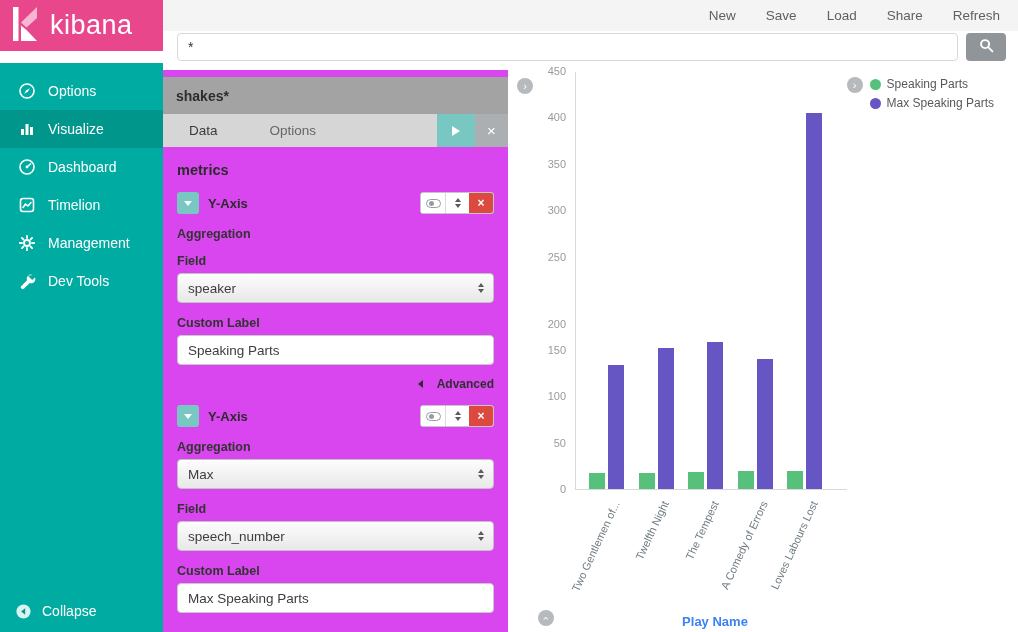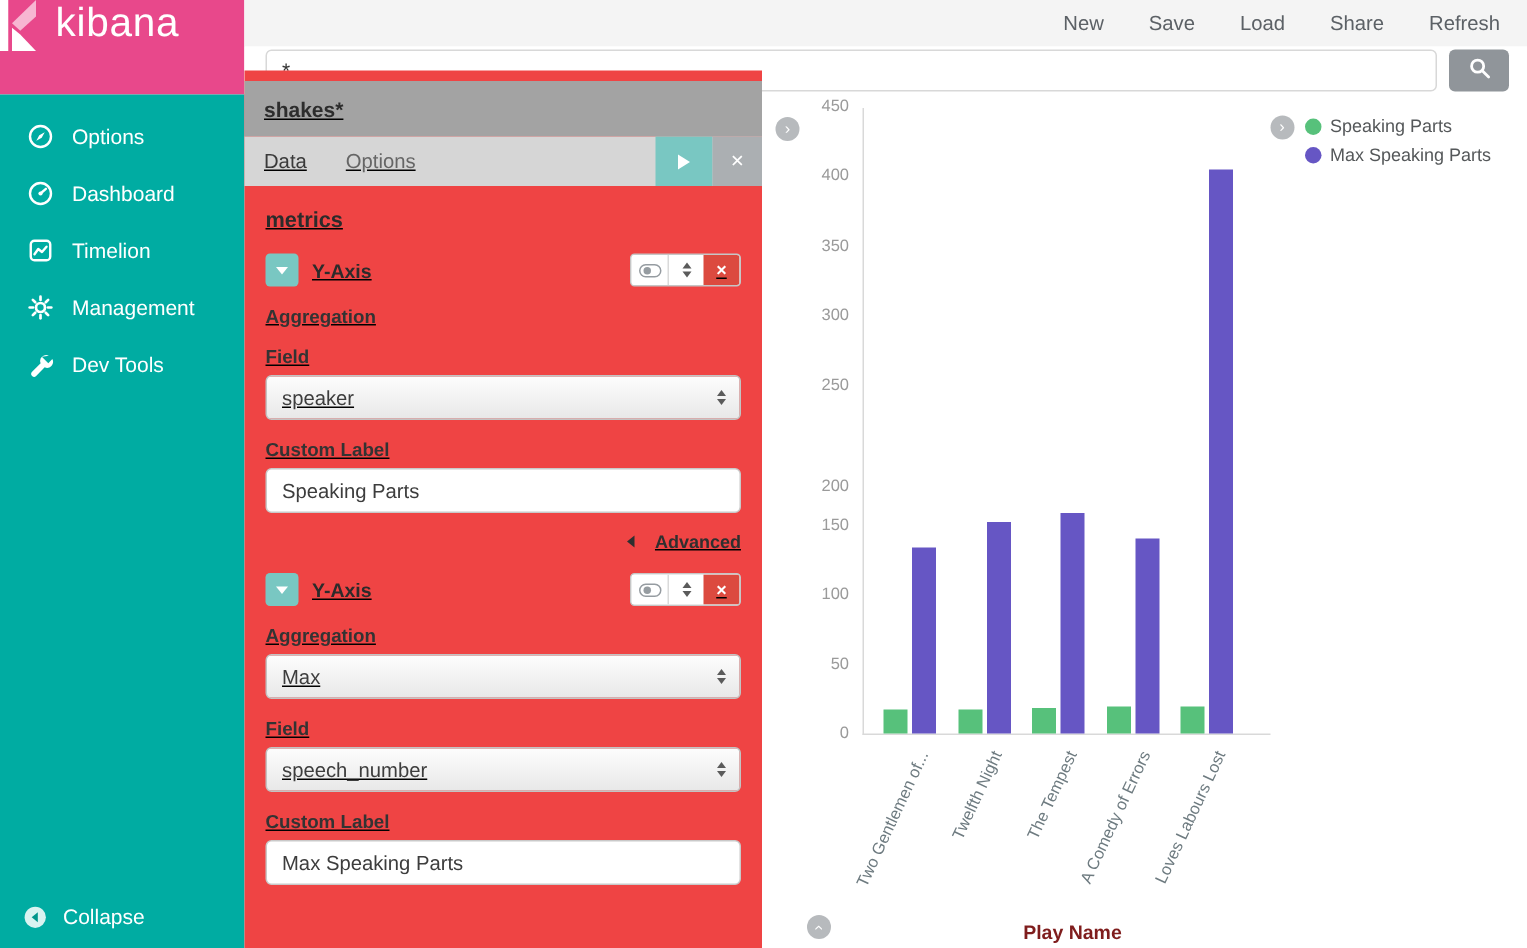--- a/index.html
+++ b/index.html
@@ -1,22 +1,22 @@
 <!DOCTYPE html>
 <html><head>
 <meta charset="utf-8">
 <style>
   * { margin:0; padding:0; box-sizing:border-box; }
   html,body { width:1018px; height:632px; }
   body { font-family:"Liberation Sans","DejaVu Sans",sans-serif; background:#fff; overflow:hidden; }
   .app { position:relative; width:1018px; height:632px; background:#fff; }
 
   
-  .logo { position:absolute; left:0; top:0; width:163px; height:63px; background:#e8488b;
-          display:flex; gap:9px; cursor:pointer; }
+  .logo { position:absolute; left:0; top:0; width:163px; height:51px; background:#e8488b;
+          display:flex; align-items:center; gap:9px; padding-left:13px; cursor:pointer; }
   .logo-text { color:#fff; font-size:27px; font-weight:400; letter-spacing:.5px; }
   .topbar { position:absolute; left:163px; top:0; right:0; height:63px; background:#fff; }
   .topnav-strip { position:absolute; left:0; top:0; right:0; height:31px; background:#f4f4f4;
           display:flex; align-items:center; justify-content:flex-end; gap:30px; padding-right:18px; }
   .topnav-strip a { color:#5c6166; font-size:13.5px; cursor:pointer; text-decoration:none; }
   .searchrow { position:absolute; left:0; top:31px; right:0; height:32px; background:#fff;
           display:flex; align-items:center; gap:8px; padding:0 12px 0 14px; }
   .query { flex:1; height:28px; border:1px solid #d8d8d8; border-radius:4px; padding:0 10px;
           font-size:14px; color:#333; font-family:inherit; outline:none; }
   .search-btn { width:40px; height:28px; background:#90959a; border:none; border-radius:4px;
@@ -26,25 +26,25 @@
   .sidebar { position:absolute; left:0; top:63px; width:163px; bottom:0; background:#00aca2; }
   .side-list { padding-top:9px; }
   .side-item { display:flex; align-items:center; gap:12px; height:38px; padding-left:18px;
           color:#fff; font-size:14px; cursor:pointer; }
   .side-item.active { background:#00968c; }
   .side-icon { width:18px; height:18px; display:flex; align-items:center; justify-content:center; }
   .collapse-item { position:absolute; left:0; right:0; bottom:0; height:42px; display:flex;
           align-items:center; gap:10px; padding-left:14px; color:#fff; font-size:14px; cursor:pointer; }
 
   
-  .editor { position:absolute; left:163px; top:47px; width:345px; bottom:0; background:#ef4444; padding-top:7px;text-decoration:underline; }
+  .editor { position:absolute; left:163px; top:70px; width:345px; bottom:0; background:#d946ef; padding-top:7px; }
   .index-header { height:37px; background:#a3a3a3; color:#2d2d2d; font-weight:bold; font-size:14px;
           display:flex; align-items:center; padding-left:13px; }
   .tabbar { height:33px; background:#d6d6d6; display:flex; align-items:center; position:relative; }
-  .tab { padding:0 13px; height:100%; display:flex; align-items:center; font-size:13.5px; color:#666; cursor:pointer; }
+  .tab { padding:0 26px; height:100%; display:flex; align-items:center; font-size:13.5px; color:#666; cursor:pointer; }
   .tab.active { color:#3a3a3a; }
   .tab-actions { position:absolute; right:0; top:0; height:33px; display:flex; }
   .btn-apply { width:38px; height:33px; background:#79c7c2; border:none; cursor:pointer;
           display:flex; align-items:center; justify-content:center; }
   .btn-discard { width:33px; height:33px; background:#abafb2; border:none; cursor:pointer;
           color:#fff; font-size:15px; display:flex; align-items:center; justify-content:center; }
   .form { padding:10px 14px 0 14px; }
   .metrics-heading { font-size:14.5px; font-weight:bold; color:#2b2b2b; margin:5px 0 0; }
   .agg-header { display:flex; align-items:center; margin-top:14px; }
   .agg-toggle { width:22px; height:22px; background:#79c7c2; border:none; border-radius:3px;
@@ -89,21 +89,21 @@
   .legend-items { display:flex; flex-direction:column; gap:5px; }
   .legend-item { display:flex; align-items:center; gap:6px; font-size:12px; color:#55585a; cursor:pointer; }
   .dot { width:11px; height:11px; border-radius:50%; background:#999; }
   .plot { position:absolute; left:67px; top:9px; width:272px; height:418px;
           border-left:1px solid #d9d9d9; border-bottom:1px solid #d9d9d9; }
   .ytick { position:absolute; left:18px; width:40px; text-align:right; font-size:11px; color:#9a9a9a; }
   .bar { position:absolute; bottom:0; cursor:pointer; }
   .xlabel { position:absolute; white-space:nowrap; font-size:11px; color:#6e7b80;
           transform:translateX(-100%) rotate(-65deg); transform-origin:100% 0; }
   .xaxis-title { position:absolute; left:67px; top:551px; width:280px; text-align:center;
-          font-size:13px; font-weight:bold; color:#7f1d1d; }
+          font-size:13px; font-weight:bold; color:#3b82f6; }
 </style>
 </head>
 <body>
 
 <div class="app">
 
   <div class="logo">
     <span>
       <svg width="28" height="34" viewBox="0 0 28 34">
         <rect x="0" y="0" width="5.5" height="34" fill="#ffffff"></rect>
@@ -138,20 +138,30 @@
   <aside class="sidebar">
     <div class="side-list">
       <div class="side-item">
         <span class="side-icon">
           <svg width="18" height="18" viewBox="0 0 18 18">
             <circle cx="9" cy="9" r="7" fill="none" stroke="#fff" stroke-width="1.6"></circle>
             <polygon points="11.8,6.2 9.8,9.8 6.2,11.8 8.2,8.2" fill="#fff"></polygon>
           </svg>
         </span>
         <span>Options</span>
+      </div>
+      <div class="side-item active">
+        <span class="side-icon">
+          <svg width="18" height="18" viewBox="0 0 18 18">
+            <rect x="3" y="9" width="3" height="6" fill="#fff"></rect>
+            <rect x="7.5" y="4" width="3" height="11" fill="#fff"></rect>
+            <rect x="12" y="7" width="3" height="8" fill="#fff"></rect>
+          </svg>
+        </span>
+        <span>Visualize</span>
       </div>
       <div class="side-item">
         <span class="side-icon">
           <svg width="18" height="18" viewBox="0 0 18 18">
             <circle cx="9" cy="9" r="7" fill="none" stroke="#fff" stroke-width="1.6"></circle>
             <line x1="9" y1="9" x2="12.6" y2="5.9" stroke="#fff" stroke-width="1.6" stroke-linecap="round"></line>
             <circle cx="9" cy="9" r="1.4" fill="#fff"></circle>
           </svg>
         </span>
         <span>Dashboard</span>

